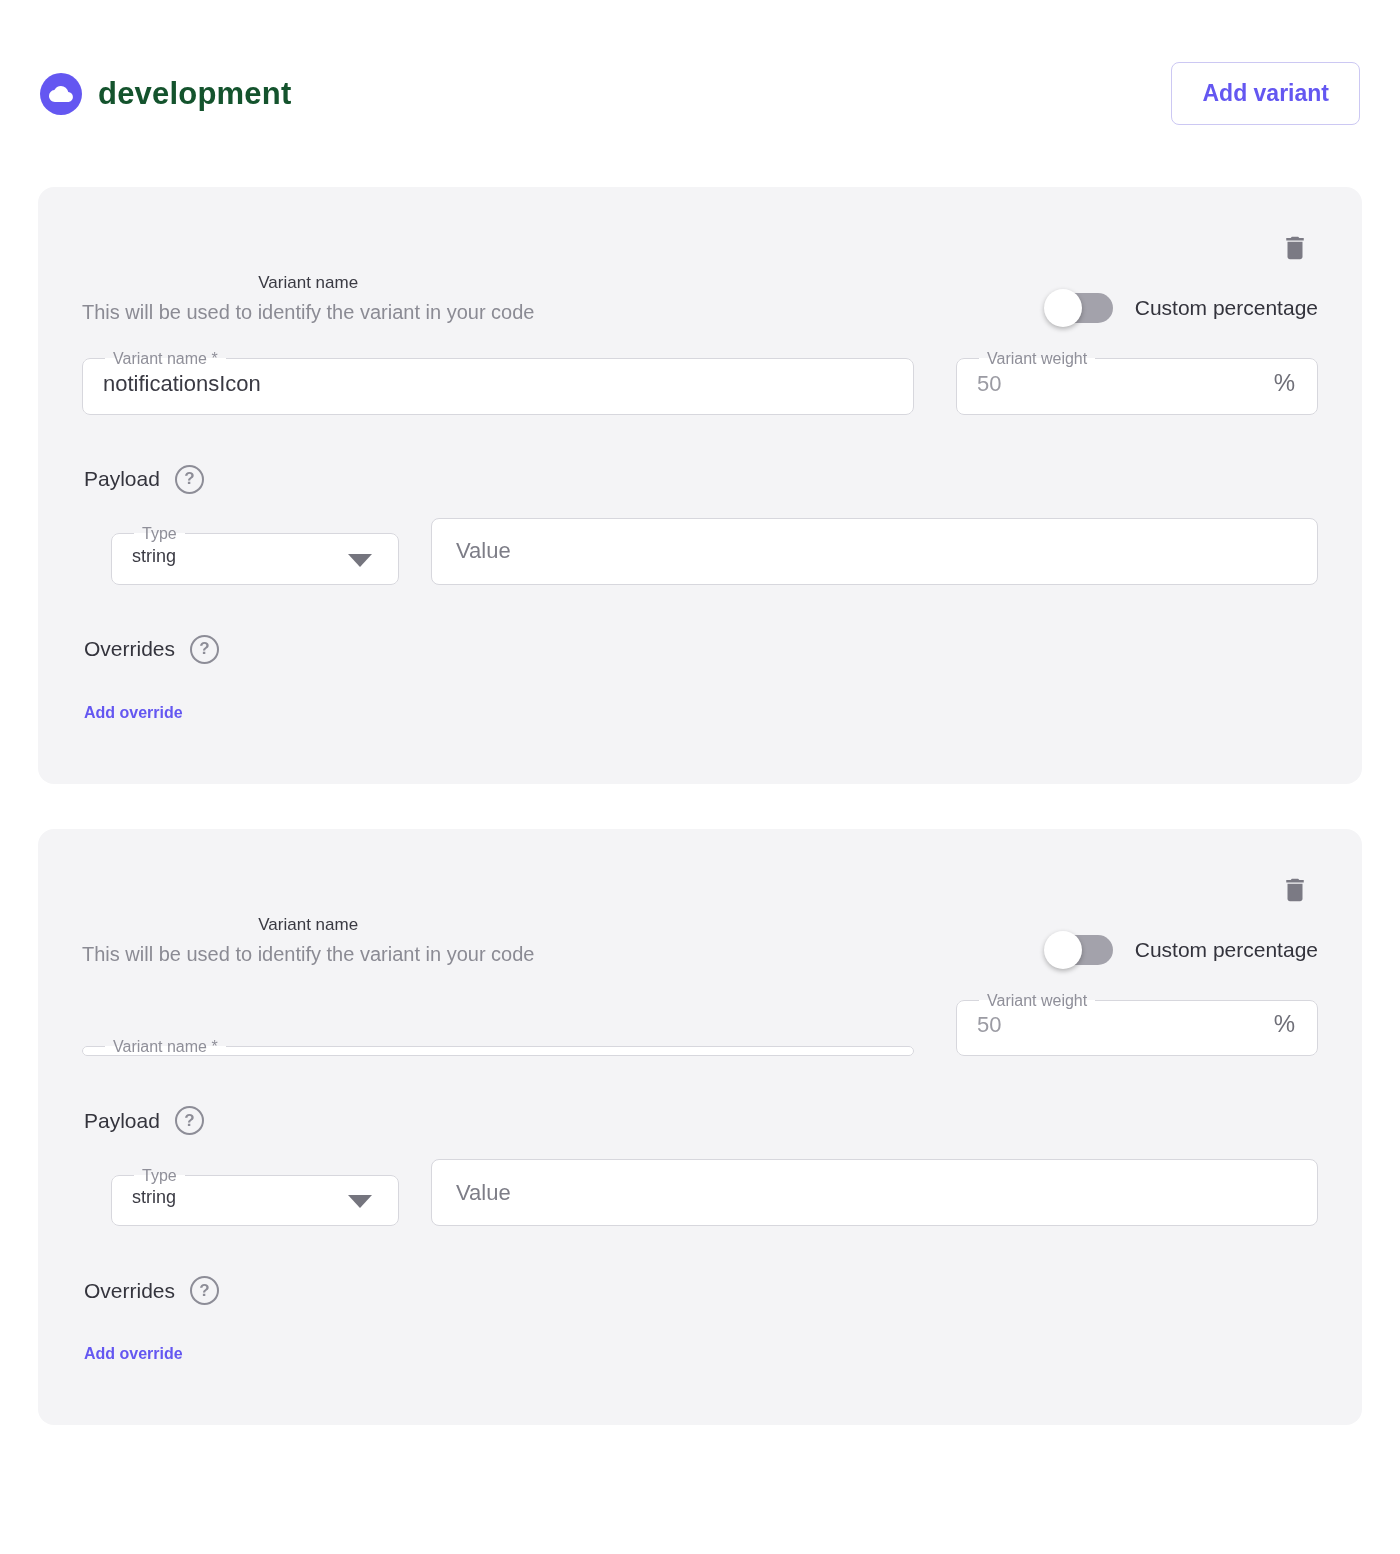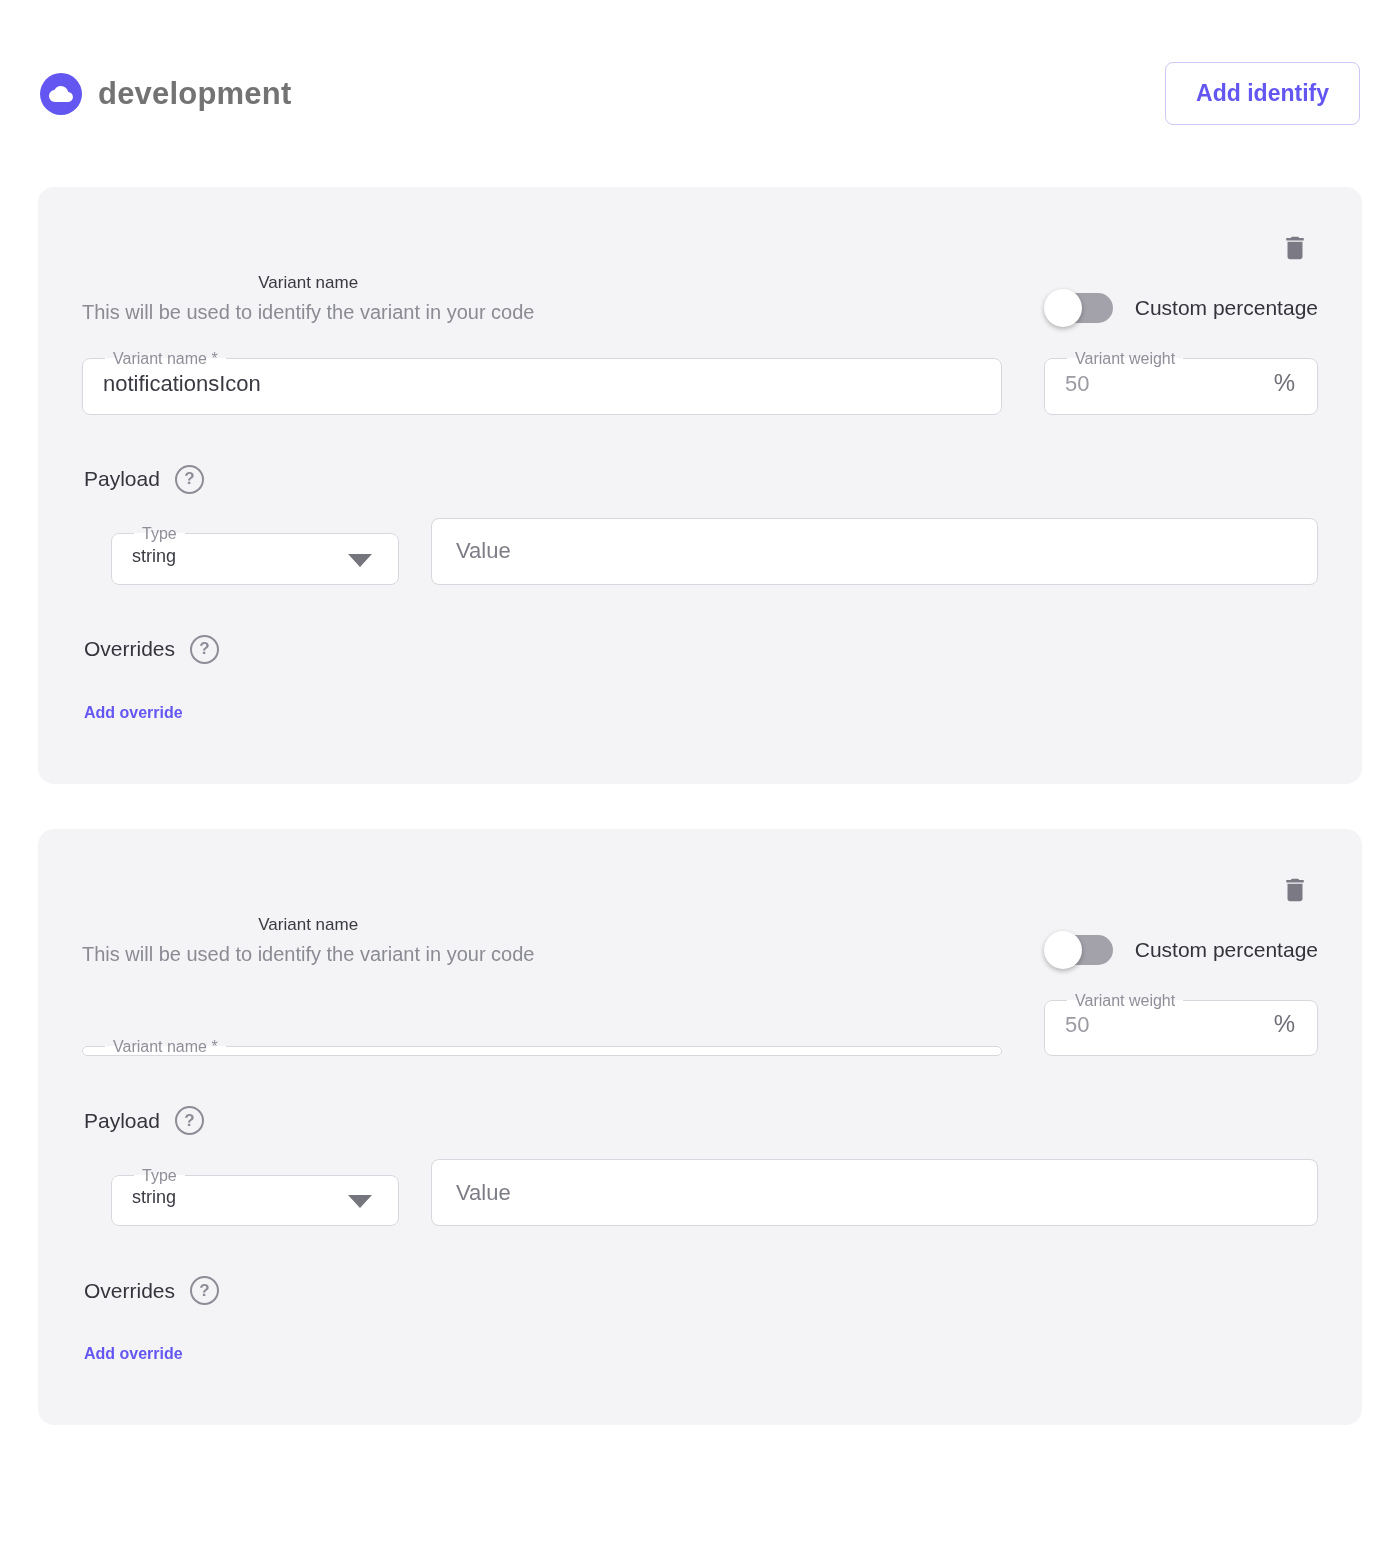--- a/index.html
+++ b/index.html
@@ -32,21 +32,21 @@
     border-radius: 50%;
     background: var(--accent);
     display: flex; align-items: center; justify-content: center;
     flex: none;
   }
   .hdr h1 {
     margin: 0 0 0 16px;
     font-size: 31px;
     font-weight: 700;
     letter-spacing: 0.2px;
-    color: #737373;
+    color: #14532d;
     flex: 1;
   }
   .add-variant-btn {
     background: #ffffff;
     border: 1px solid #CCC8F3;
     border-radius: 8px;
     color: var(--accent);
     font-family: inherit;
     font-size: 23px;
     font-weight: 700;
@@ -104,21 +104,21 @@
   }
   .field input {
     border: none; outline: none; background: transparent;
     font-family: inherit;
     font-size: 22px;
     color: #3A3A43;
     width: 100%;
     padding: 3px 4px 17px 4px;
   }
   .name-field { flex: 1; }
-  .weight-field { width: 274px; flex: none; background: transparent; }
+  .weight-field { width: 362px; flex: none; background: transparent; }
   .weight-inner { display: flex; align-items: baseline; }
   .weight-inner input { color: #9B9BA3; flex: 1; }
   .pct-suffix { font-size: 24px; color: #6F6F78; padding: 0 6px 17px 0; }
 
   
   .section-label {
     display: flex; align-items: center; gap: 15px;
     font-size: 21px; color: #34343D;
     margin: 50px 0 0 2px;
   }
@@ -177,21 +177,21 @@
 
 <div class="page">
 
   <div class="hdr">
     <div class="env-icon">
       <svg width="26" height="26" viewBox="0 0 24 24" fill="#ffffff" aria-hidden="true">
         <path d="M19.35 10.04A7.49 7.49 0 0 0 12 4C9.11 4 6.6 5.64 5.35 8.04A5.994 5.994 0 0 0 0 14c0 3.31 2.69 6 6 6h13c2.76 0 5-2.24 5-5 0-2.64-2.05-4.78-4.65-4.96z" transform="scale(0.92) translate(1,1)"></path>
       </svg>
     </div>
     <h1>development</h1>
-    <button class="add-variant-btn">Add identify</button>
+    <button class="add-variant-btn">Add variant</button>
   </div>
 
   <section class="card">
     <div class="trash-row">
       <button class="trash-btn" title="">
         <span>
           <svg width="30" height="30" viewBox="0 0 24 24" fill="#7B7A84" aria-hidden="true">
             <path d="M6 19c0 1.1.9 2 2 2h8c1.1 0 2-.9 2-2V7H6v12zM19 4h-3.5l-1-1h-5l-1 1H5v2h14V4z"></path>
           </svg>
         </span>

